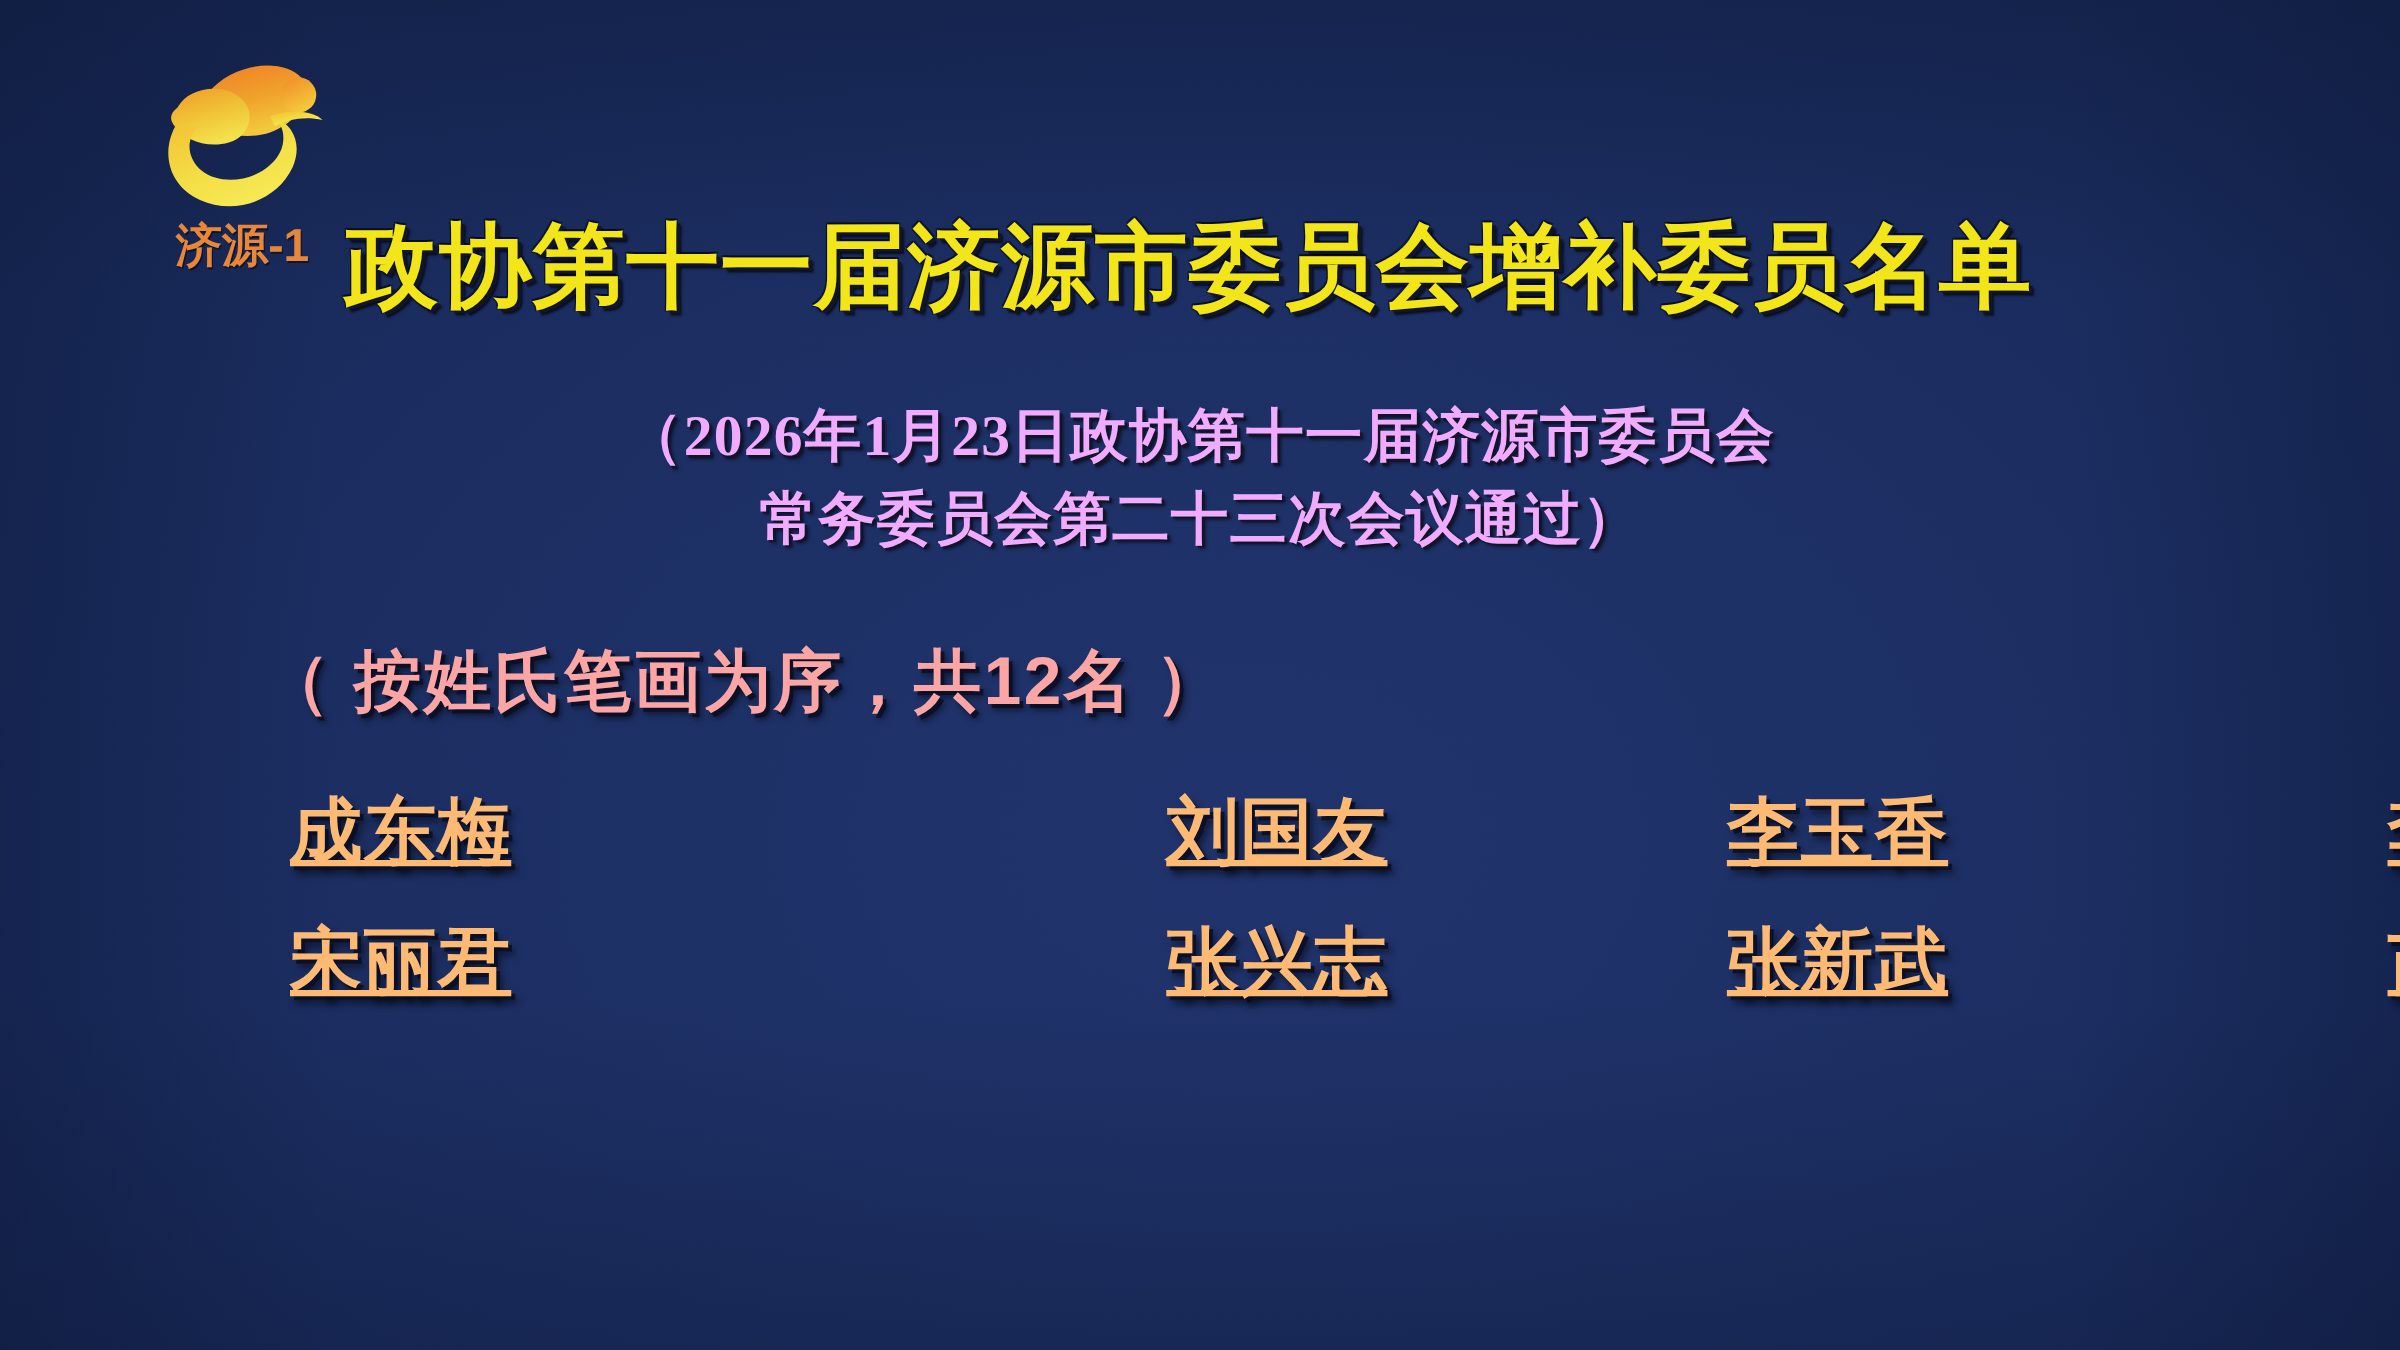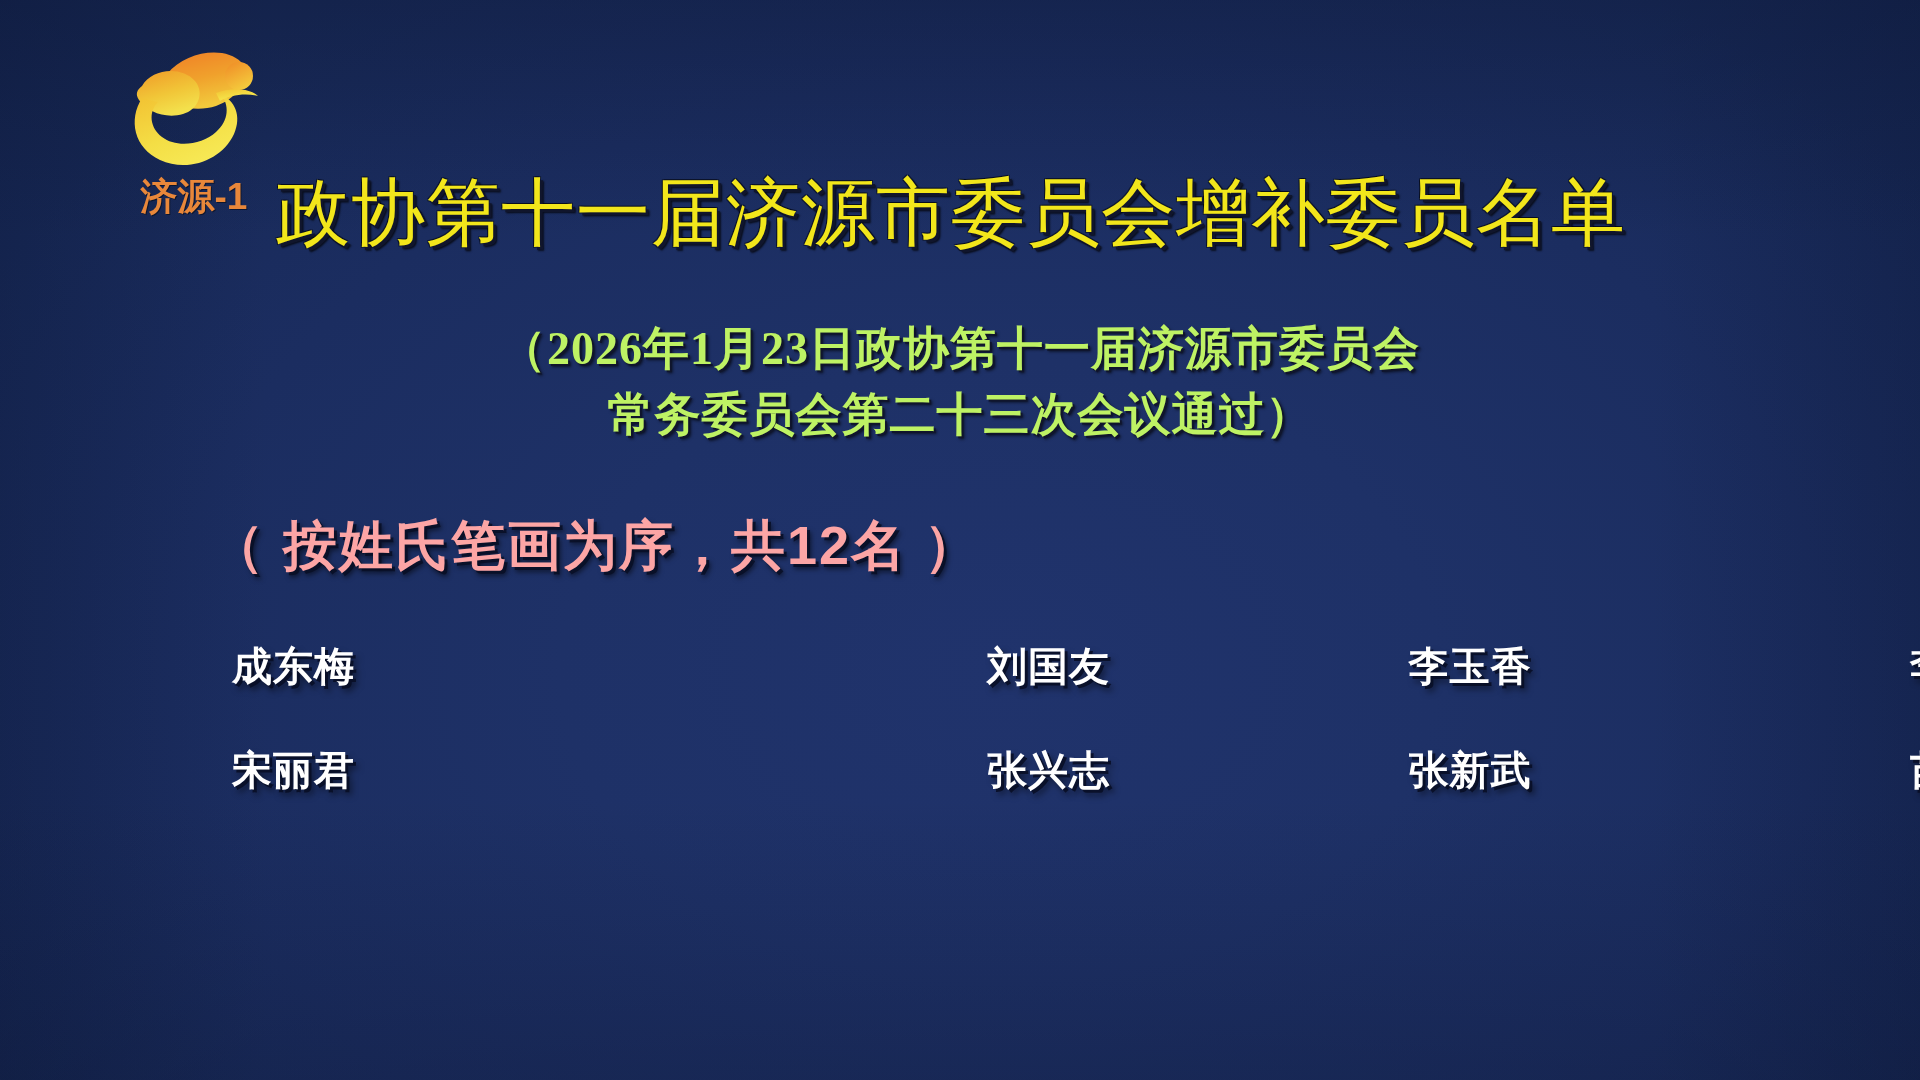--- a/index.html
+++ b/index.html
@@ -92,21 +92,21 @@
     color: #e8873a;
     text-shadow: 1px 1px 0 rgba(0,0,0,0.45);
     white-space: nowrap;
   }
   .main-title {
     position: absolute;
     left: 276px;
     top: 148px;
     font-size: 74px;
     line-height: 1;
-    font-weight: normal;
+    font-weight: bold;
     color: #f2e61b;
     letter-spacing: 1px;
     white-space: nowrap;
     text-shadow:
       3px 3px 0 #10152c,
       4px 4px 2px rgba(0,0,0,0.75),
       -1px -1px 0 rgba(0,0,0,0.45),
       1px -1px 0 rgba(0,0,0,0.45),
       -1px 1px 0 rgba(0,0,0,0.45);
   }
@@ -115,21 +115,21 @@
   .subtitle {
     position: absolute;
     left: 0;
     top: 316px;
     width: 1920px;
     text-align: center;
     font-family: "Liberation Serif", "DejaVu Serif", serif;
     font-size: 46px;
     line-height: 66px;
     font-weight: bold;
-    color: #bef264;
+    color: #f0abfc;
     letter-spacing: 1px;
     text-shadow:
       2px 2px 0 #10152c,
       3px 3px 3px rgba(0,0,0,0.6);
   }
   .subtitle .line { display: block; white-space: nowrap; }
 
   
   .note {
     position: absolute;
@@ -154,29 +154,30 @@
     width: 1450px;
   }
   .name-row {
     display: flex;
     height: 104px;
     align-items: center;
   }
   .name-cell {
     width: 400px;
     flex: 0 0 400px;
-    font-size: 40px;
+    font-size: 58px;
     line-height: 1.2;
     font-weight: bold;
-    color: #ffffff;
+    color: #fdba74;
     letter-spacing: 1px;
     white-space: pre;
     text-shadow:
       3px 3px 0 rgba(8,14,36,0.88),
       5px 6px 6px rgba(0,0,0,0.5);
+    text-decoration: underline;
   }
   .name-cell.col0 { text-align: left; padding-left: 0px; }
   .name-cell.col1 { text-align: right; padding-left: 78px; }
   .name-cell.col2 { text-align: center; padding-left: 160px; }
   .name-cell.col3 { text-align: left; padding-left: 240px; }
 </style>
 </head>
 <body>
 
 <div id="screen">

